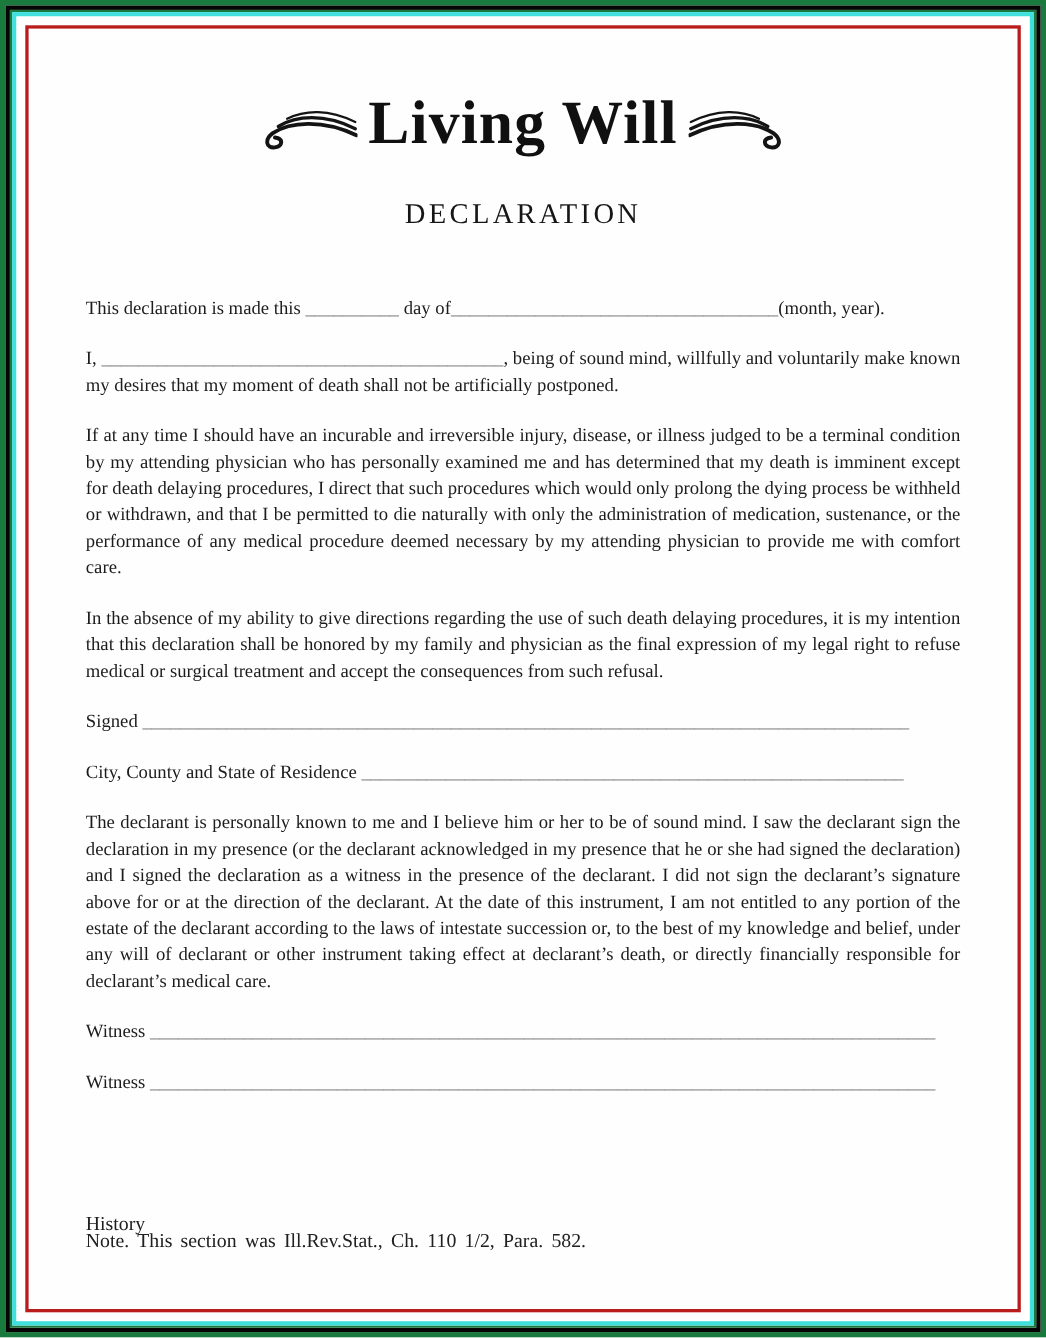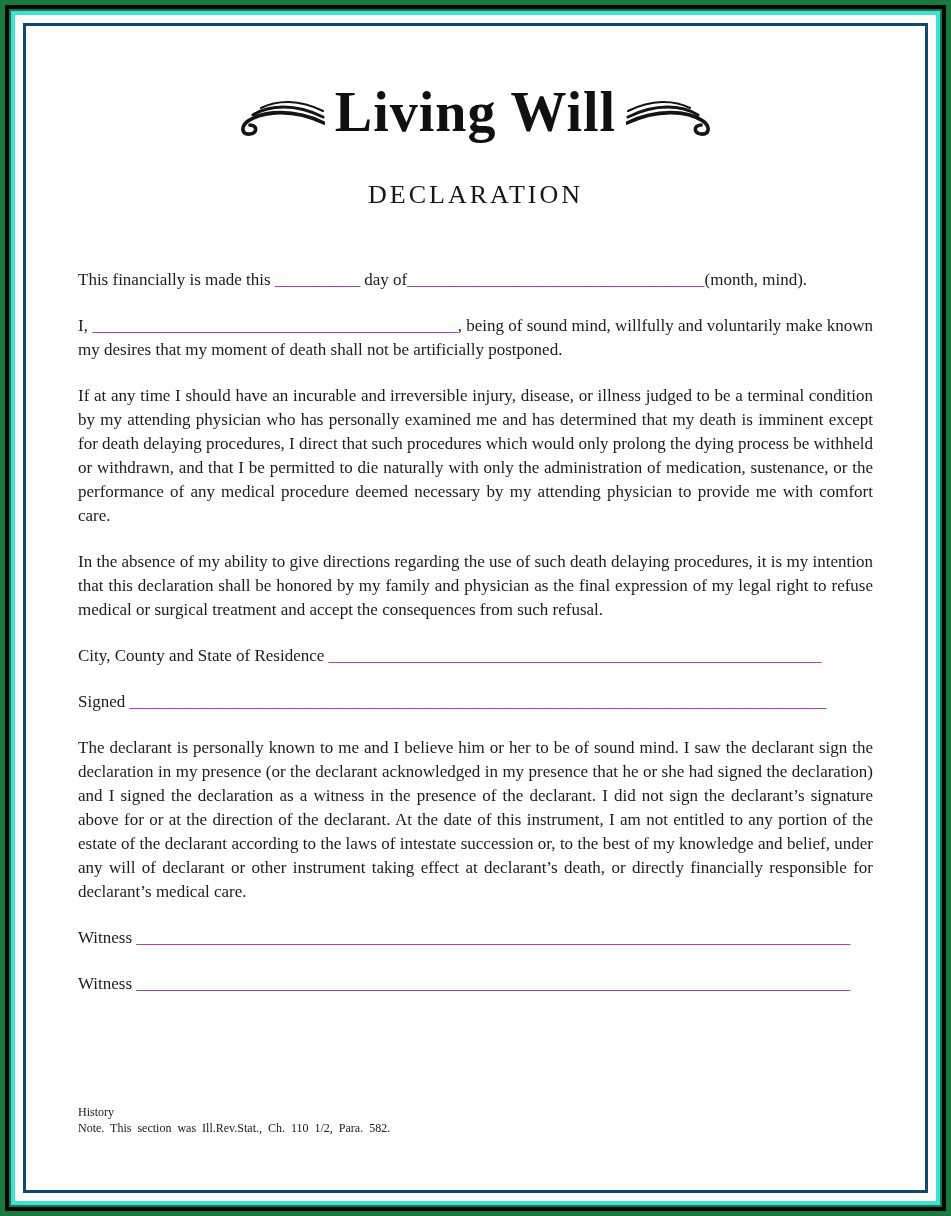--- a/index.html
+++ b/index.html
@@ -8,44 +8,44 @@
     font-family:"Liberation Serif", serif;
     background:#ffffff;
   }
   
   .b1{height:100%;box-sizing:border-box;border:5px solid #1a7a3e;}
   .b2{height:100%;box-sizing:border-box;border:4px solid #050505;}
   .b3{height:100%;box-sizing:border-box;border:2px solid #1a7a3e;}
   .b4{height:100%;box-sizing:border-box;border:4px solid #40e0dd;}
   .b5{height:100%;box-sizing:border-box;border:8px solid #ffffff;}
   .inner{
-    height:100%;box-sizing:border-box;border:3px solid #0c4a6e;background:#fefefe;
+    height:100%;box-sizing:border-box;border:3px solid #b91c1c;background:#fefefe;
     padding:0 52px;display:flex;flex-direction:column;overflow:hidden;
   }
   header{flex:0 0 auto;}
   .title-row{
     margin:58px 0 0 0;display:flex;justify-content:center;align-items:center;gap:10px;
   }
   .title-text{
     font-size:56px;line-height:1;font-weight:bold;color:#101010;letter-spacing:1px;
   }
   .flourish{display:inline-block;transform:translateY(9px);}
   .flourish.right{transform:translateY(9px) scaleX(-1);}
   .subtitle{
     margin-top:40px;text-align:center;font-size:26px;letter-spacing:3px;color:#161616;
   }
   main{flex:0 0 auto;font-size:17px;line-height:24px;color:#1c1c1c;}
   main p{margin:0 0 22px 0;}
   p.para{text-align:justify;}
   p.first{margin-top:58px;}
   p.field-line{white-space:nowrap;overflow:hidden;text-align:left;}
-  .blank{letter-spacing:0;color:#a21caf;}
+  .blank{letter-spacing:0;color:#737373;}
   footer{
     margin-top:auto;margin-bottom:54px;
-    font-size:12px;line-height:15.5px;word-spacing:3px;color:#202020;
+    font-size:18px;line-height:15.5px;word-spacing:3px;color:#202020;
   }
   footer div{margin:0;}
 </style>
 </head>
 <body>
 
 <div class="page">
  <div class="b1">
  <div class="b2">
  <div class="b3">
@@ -72,31 +72,31 @@
               <path d="M82 21 C 54 7, 28 9, 12 19" stroke-width="3"></path>
               <path d="M83 27 C 52 12, 22 15, 7 25 C -1 31, 1 39, 9 38 C 16 37, 17 30, 9 29" stroke-width="3.6"></path>
             </g>
           </svg>
         </span>
       </h1>
       <div class="subtitle">DECLARATION</div>
     </header>
 
     <main>
-      <p class="field-line first"><span>This financially is made this </span><span class="blank">__________</span><span> day of</span><span class="blank">___________________________________</span><span>(month, mind).</span></p>
+      <p class="field-line first"><span>This declaration is made this </span><span class="blank">__________</span><span> day of</span><span class="blank">___________________________________</span><span>(month, year).</span></p>
 
       <p class="para"><span>I, </span><span class="blank">___________________________________________</span><span>, being of sound mind, willfully and voluntarily make known my desires that my moment of death shall not be artificially postponed.</span></p>
 
       <p class="para">If at any time I should have an incurable and irreversible injury, disease, or illness judged to be a terminal condition by my attending physician who has personally examined me and has determined that my death is imminent except for death delaying procedures, I direct that such procedures which would only prolong the dying process be withheld or withdrawn, and that I be permitted to die naturally with only the administration of medication, sustenance, or the performance of any medical procedure deemed necessary by my attending physician to provide me with comfort care.</p>
 
       <p class="para">In the absence of my ability to give directions regarding the use of such death delaying procedures, it is my intention that this declaration shall be honored by my family and physician as the final expression of my legal right to refuse medical or surgical treatment and accept the consequences from such refusal.</p>
 
+      <p class="field-line"><span>Signed </span><span class="blank">__________________________________________________________________________________</span></p>
+
       <p class="field-line"><span>City, County and State of Residence </span><span class="blank">__________________________________________________________</span></p>
-
-      <p class="field-line"><span>Signed </span><span class="blank">__________________________________________________________________________________</span></p>
 
       <p class="para">The declarant is personally known to me and I believe him or her to be of sound mind. I saw the declarant sign the declaration in my presence (or the declarant acknowledged in my presence that he or she had signed the declaration) and I signed the declaration as a witness in the presence of the declarant. I did not sign the declarant’s signature above for or at the direction of the declarant. At the date of this instrument, I am not entitled to any portion of the estate of the declarant according to the laws of intestate succession or, to the best of my knowledge and belief, under any will of declarant or other instrument taking effect at declarant’s death, or directly financially responsible for declarant’s medical care.</p>
 
       <p class="field-line"><span>Witness </span><span class="blank">____________________________________________________________________________________</span></p>
 
       <p class="field-line"><span>Witness </span><span class="blank">____________________________________________________________________________________</span></p>
     </main>
 
     <footer>
       <div>History</div>

